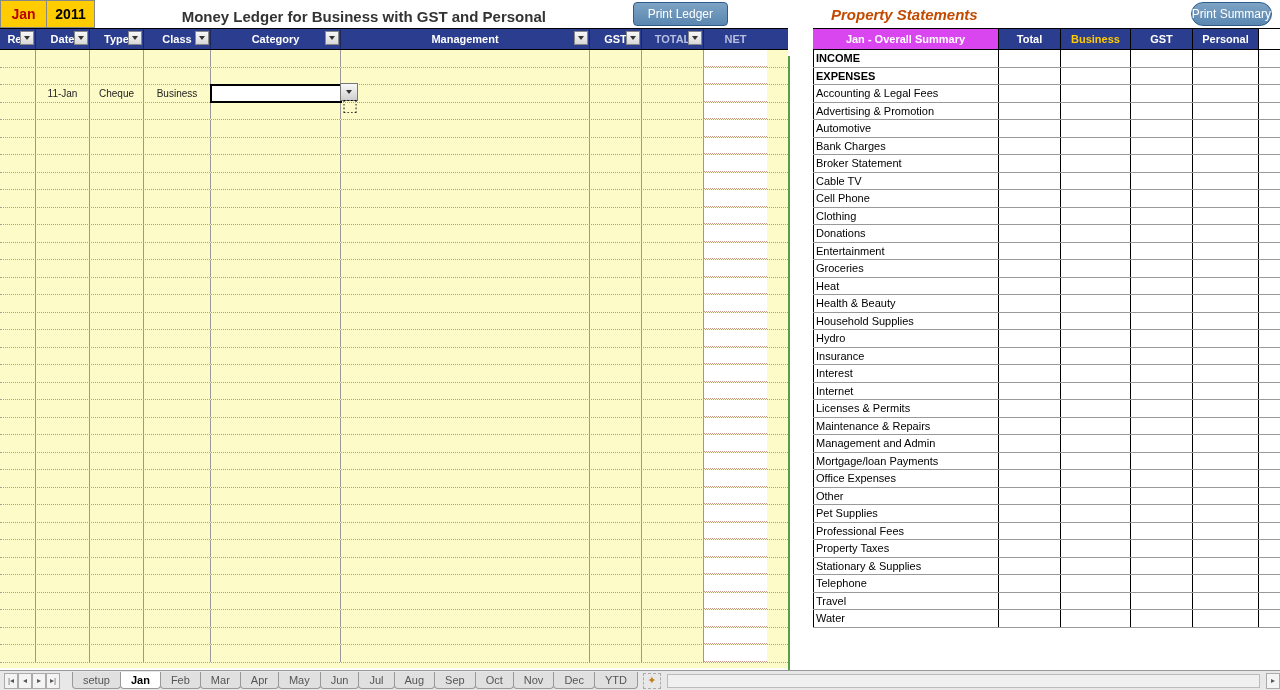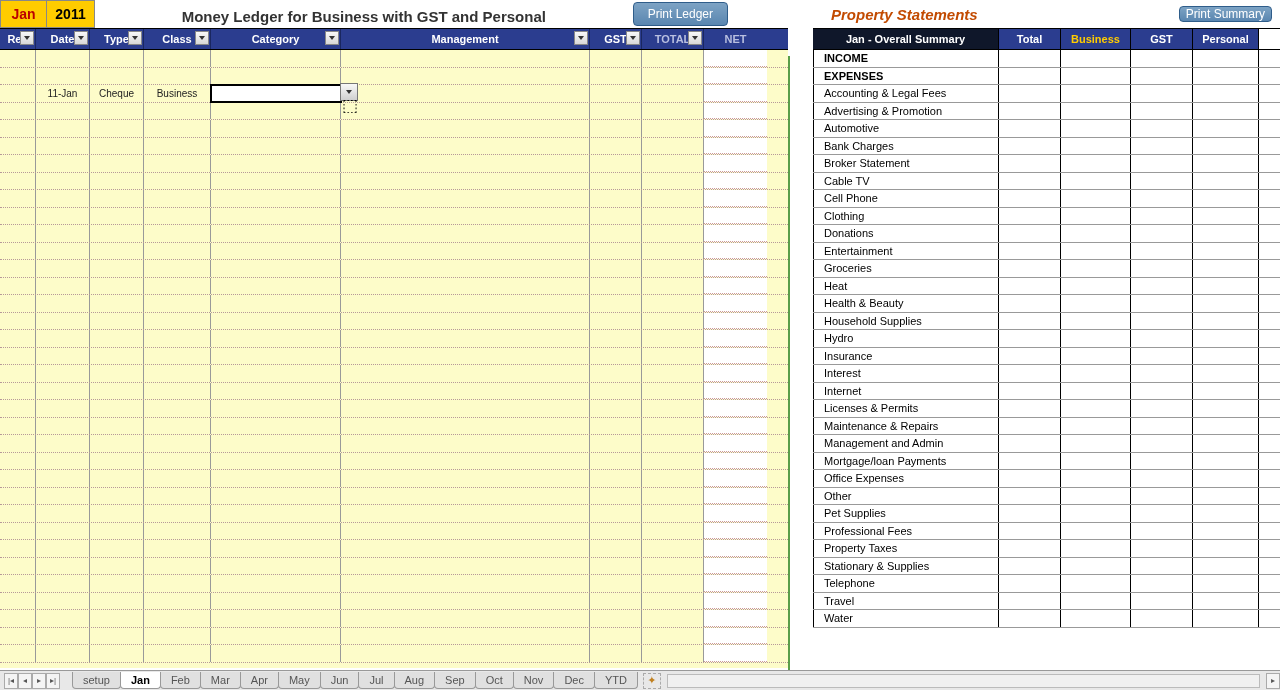--- a/index.html
+++ b/index.html
@@ -33,32 +33,32 @@
   .ledger-row:nth-child(3) { position: relative; }
   .ledger-cell { border-right: 1px solid #999; display: flex; align-items: center; justify-content: center; font-size: 10px; color: #222; }
   .ledger-cell.selected { background: #fff; outline: 2px solid #000; outline-offset: -1px; position: relative; }
 
   .dropdown-arrow-box { position: absolute; width: 18px; height: 18px; background: linear-gradient(#f8f8f8,#cfcfcf); border: 1px solid #777; right: -10px; top: 33px; display: flex; align-items: center; justify-content: center; cursor: pointer; z-index: 5; }
   .cursor-img { position: absolute; left: 342px; top: 45px; z-index: 10; font-size: 17px; color: #000; pointer-events: none; }
 
   
   .right-header { height: 28px; display: flex; align-items: center; }
   .summary-title { flex: 1; font-weight: bold; font-style: italic; color: #c24a00; font-size: 15px; padding-left: 18px; }
-  .print-sum-btn { background: linear-gradient(#7da3c4,#5a86b0); color: #fff; border: 1px solid #2f5d8a; border-radius: 4px; padding: 4px 6px; font-size: 12px; cursor: pointer; height: 16px; margin-right: 8px; display: flex; align-items: center; }
+  .print-sum-btn { background: linear-gradient(#7da3c4,#5a86b0); color: #fff; border: 1px solid #2f5d8a; border-radius: 12px; padding: 4px 0; font-size: 12px; cursor: pointer; height: 24px; margin-right: 8px; display: flex; align-items: center; }
 
   .sum-headers { height: 22px; display: flex; border-top: 1px solid #000; border-bottom: 1px solid #000; }
   .sum-h { display: flex; align-items: center; justify-content: center; font-weight: bold; font-size: 11px; border-right: 1px solid #000; }
-  .sum-h.green { background: #0f172a; color: #fff; }
+  .sum-h.green { background: #d946ef; color: #fff; }
   .sum-h.blue { background: #2b3d8f; color: #fff; }
   .sum-h.yellow { background: #2b3d8f; color: #ffcc00; }
   .sum-h.blue2 { background: #2b3d8f; color: #fff; }
 
   .summary-grid { flex: 1; overflow: hidden; }
   .sum-row { height: 17.5px; display: flex; border-bottom: 1px solid #999; }
-  .sum-label-cell { width: 186px; border-left: 1px solid #000; border-right: 1px solid #000; padding-left: 10px; display: flex; align-items: center; font-size: 11px; color: #000; }
+  .sum-label-cell { width: 186px; border-left: 1px solid #000; border-right: 1px solid #000; padding-left: 2px; display: flex; align-items: center; font-size: 11px; color: #000; }
   .sum-label-cell.bold { font-weight: bold; }
   .sum-val { border-right: 1px solid #000; }
 
   
   .sheet-tab-bar { position: absolute; bottom: 0; left: 0; right: 0; height: 20px; background: #e8e8e8; border-top: 1px solid #999; display: flex; align-items: center; font-size: 11px; }
   .tab-nav { display: flex; gap: 0; padding: 0 4px; }
   .tab-nav-btn { width: 14px; height: 16px; background: #f4f4f4; border: 1px solid #aaa; display: flex; align-items: center; justify-content: center; cursor: pointer; font-size: 8px; color: #555; }
   .tabs { display: flex; margin-left: 8px; }
   .tab { padding: 2px 10px; background: #e0e0e0; border: 1px solid #999; border-top: none; border-radius: 0 0 4px 4px; margin-right: -1px; cursor: pointer; color: #555; position: relative; }
   .tab.active { background: #fff; font-weight: bold; color: #000; z-index: 2; }

